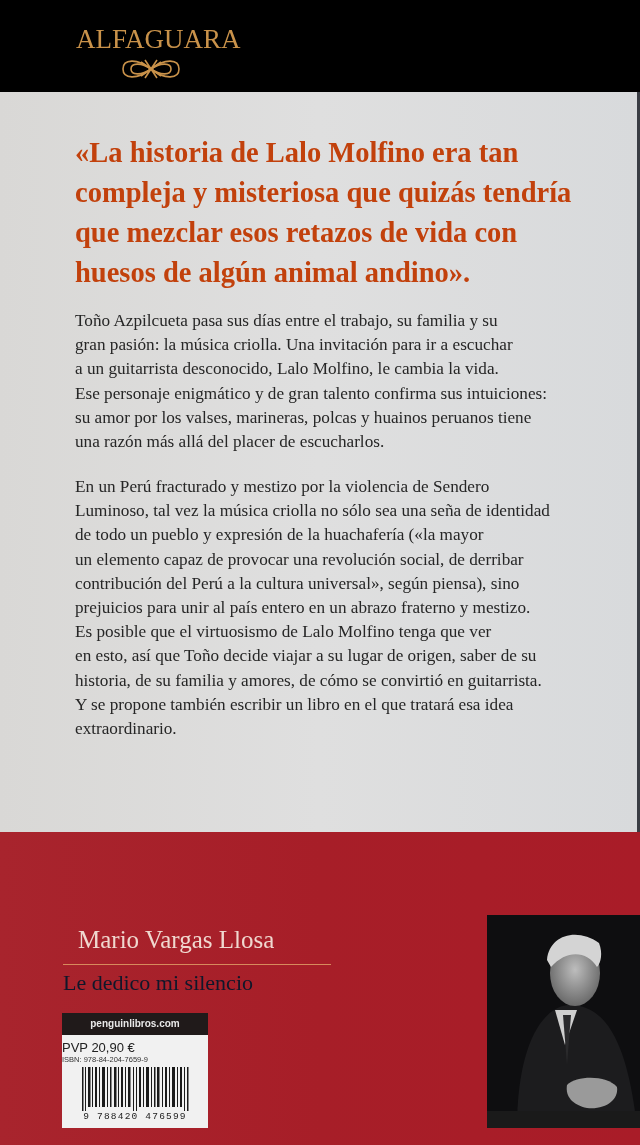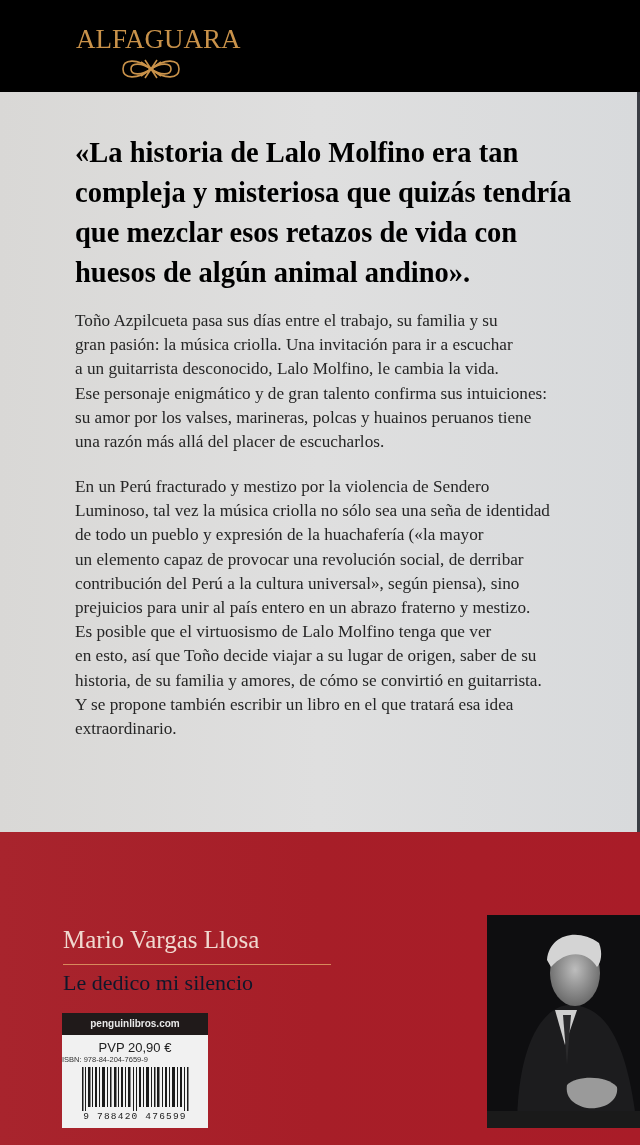--- a/index.html
+++ b/index.html
@@ -3,32 +3,32 @@
 <meta charset="utf-8">
 <style>
   html, body { margin:0; padding:0; }
   body { width:640px; height:1145px; position:relative; overflow:hidden; background:#dcdcdc; font-family:"DejaVu Serif","Liberation Serif",serif; }
   .header { position:absolute; left:0; top:0; width:640px; height:92px; background:#000000; }
   .logo { position:absolute; left:76px; top:25px; width:150px; text-align:center; color:#c9924a; }
   .logo-word { font-family:"Liberation Serif",serif; font-size:27px; letter-spacing:0px; line-height:28px; }
   .logo-ornament { display:block; margin:1px auto 0; }
   .body { position:absolute; left:0; top:92px; width:637px; height:740px; background:linear-gradient(90deg,#d9d8d6 0%,#dfdfdf 50%,#d8dadc 100%); }
   .edge { position:absolute; right:0; top:92px; width:3px; height:740px; background:#3a3d44; }
-  .quote { position:absolute; left:75px; top:133px; width:540px; font-family:"Liberation Serif",serif; font-weight:bold; font-size:28.5px; line-height:40px; color:#000000; margin:0; }
+  .quote { position:absolute; left:75px; top:133px; width:540px; font-family:"Liberation Serif",serif; font-weight:bold; font-size:28.5px; line-height:40px; color:#c2410c; margin:0; }
   .para { position:absolute; left:75px; width:560px; font-family:"Liberation Serif",serif; font-size:17.2px; line-height:24.2px; color:#262626; margin:0; }
   .p1 { top:309px; }
   .p2 { top:475px; }
   .line { display:block; white-space:nowrap; }
   .red { position:absolute; left:0; top:832px; width:640px; height:313px; background:linear-gradient(90deg,#a8242d 0%,#a71e28 50%,#a91c28 100%); }
-  .author { position:absolute; left:63px; top:925px; font-family:"Liberation Serif",serif; font-size:25px; color:#f0d8cf; line-height:30px; }
+  .author { position:absolute; left:78px; top:925px; font-family:"Liberation Serif",serif; font-size:25px; color:#f0d8cf; line-height:30px; }
   .rule { position:absolute; left:63px; top:964px; width:268px; height:1px; background:#d78a5c; }
   .title { position:absolute; left:63px; top:969px; font-family:"Liberation Serif",serif; font-size:22px; color:#0f172a; line-height:28px; }
   .label { position:absolute; left:62px; top:1013px; width:146px; height:115px; background:#f1f1f1; }
   .label-top { height:22px; background:#201a1a; color:#e8e8e8; font-family:"Liberation Sans",sans-serif; font-weight:bold; font-size:10px; text-align:center; line-height:22px; }
-  .price { text-align:center; font-family:"Liberation Sans",sans-serif; font-size:13px; color:#222; margin-top:5px; line-height:15px; }
+  .price { font-family:"Liberation Sans",sans-serif; font-size:13px; color:#222; margin-top:5px; line-height:15px; }
   .isbn { text-align:left; font-family:"Liberation Sans",sans-serif; font-size:7.5px; color:#333; line-height:10px; }
   .barcode { display:block; margin:2px auto 0; }
   .ean { text-align:center; font-family:"Liberation Mono",monospace; font-size:9.5px; color:#222; letter-spacing:1.2px; line-height:11px; }
   .photo { position:absolute; left:487px; top:915px; width:153px; height:213px; background:#0d0d0f; overflow:hidden; }
 </style>
 </head>
 <body>
 
 <div class="header">
   <div class="logo">

